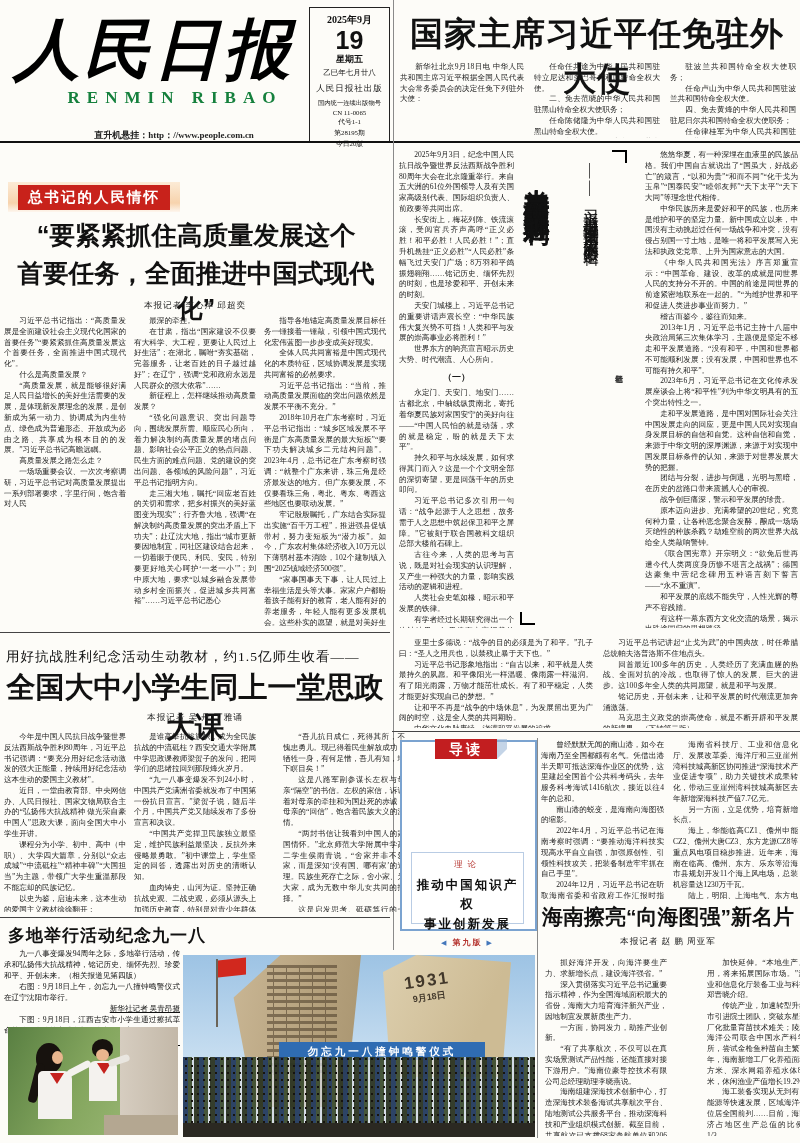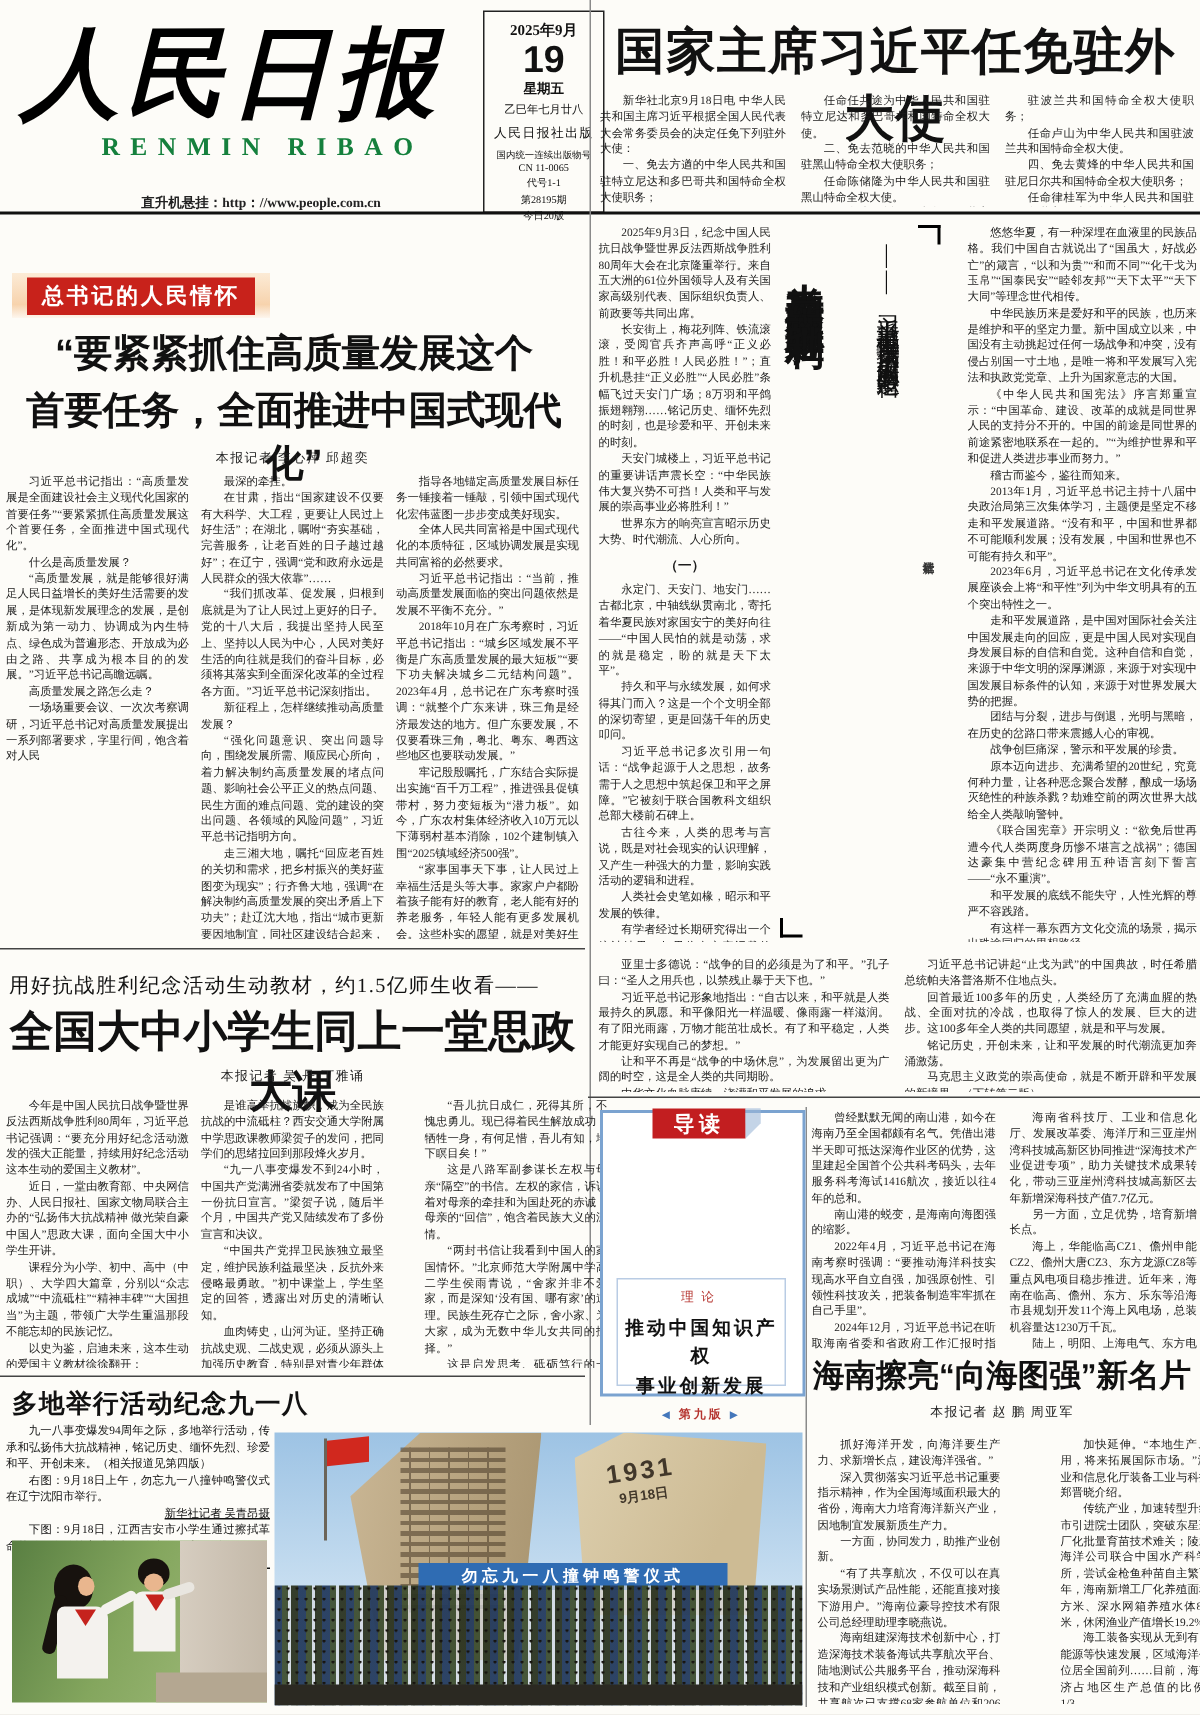--- a/index.html
+++ b/index.html
@@ -9,21 +9,21 @@
   .sans{font-family:"Liberation Sans","DejaVu Sans",sans-serif;}
   .col{position:absolute;font-size:7.6px;line-height:1.42;text-align:justify;color:#1c1c1c;overflow:hidden;}
   .col p{margin:0;text-indent:2em;}
   .hrule{position:absolute;background:#111;}
   .vrule{position:absolute;width:1px;background:#8a8a8a;}
   
   #mast-title{left:14px;top:0px;width:300px;height:100px;color:#000000;font-weight:bold;font-style:italic;
               font-size:66px;letter-spacing:4px;line-height:100px;white-space:nowrap;}
   #mast-pinyin{left:60px;top:88px;width:230px;color:#15803d;font-weight:bold;font-size:17px;letter-spacing:7px;text-align:center;}
   #mast-web{left:44px;top:129px;width:260px;font-weight:bold;font-size:9px;text-align:center;color:#222;}
-  #datebox{left:322px;top:7px;width:79px;height:133px;border:1px solid #222;text-align:center;}
+  #datebox{left:309px;top:7px;width:79px;height:133px;border:1px solid #222;text-align:center;}
   #datebox .l1{font-weight:bold;font-size:10px;margin-top:5px;}
   #datebox .day{font-weight:bold;font-size:25px;line-height:26px;font-family:"Liberation Sans",sans-serif;}
   #datebox .wd{font-weight:bold;font-size:9px;}
   #datebox .lunar{font-size:7.5px;margin-top:2px;}
   #datebox .pub{font-size:8.5px;margin-top:5px;letter-spacing:1px;}
   #datebox .tiny{font-size:6.3px;margin-top:4px;}
   #datebox .tiny2{font-size:6.8px;margin-top:1px;}
   
   #amb-headline{left:398px;top:12px;width:398px;text-align:center;font-weight:bold;font-size:33px;letter-spacing:1px;}
   
@@ -114,21 +114,20 @@
     <div class="tiny">国内统一连续出版物号</div>
     <div class="tiny2">CN 11-0065</div>
     <div class="tiny2">代号1-1</div>
     <div class="tiny2">第28195期</div>
     <div class="tiny2">今日20版</div>
   </div>
 
   <div class="abs sans" id="amb-headline">国家主席习近平任免驻外大使</div>
   <div class="col" style="left:400px;top:62px;width:124px;height:76px;">
       <p>新华社北京9月18日电  中华人民共和国主席习近平根据全国人民代表大会常务委员会的决定任免下列驻外大使：</p>
-      <p>一、免去方遒的中华人民共和国驻特立尼达和多巴哥共和国特命全权大使职务；</p>
     </div>
   <div class="col" style="left:534px;top:62px;width:126px;height:76px;">
       <p>任命任共途为中华人民共和国驻特立尼达和多巴哥共和国特命全权大使。</p>
       <p>二、免去范晓的中华人民共和国驻黑山特命全权大使职务；</p>
       <p>任命陈储隆为中华人民共和国驻黑山特命全权大使。</p>
       <p>三、免去孙霖江的中华人民共和国</p>
     </div>
   <div class="col" style="left:670px;top:62px;width:126px;height:76px;">
       <p>驻波兰共和国特命全权大使职务；</p>
       <p>任命卢山为中华人民共和国驻波兰共和国特命全权大使。</p>
@@ -152,21 +151,20 @@
   <div class="col" style="left:4px;top:316px;width:122px;height:310px;">
       <p>习近平总书记指出：“高质量发展是全面建设社会主义现代化国家的首要任务”“要紧紧抓住高质量发展这个首要任务，全面推进中国式现代化”。</p>
       <p>什么是高质量发展？</p>
       <p>“高质量发展，就是能够很好满足人民日益增长的美好生活需要的发展，是体现新发展理念的发展，是创新成为第一动力、协调成为内生特点、绿色成为普遍形态、开放成为必由之路、共享成为根本目的的发展。”习近平总书记高瞻远瞩。</p>
       <p>高质量发展之路怎么走？</p>
       <p>一场场重要会议、一次次考察调研，习近平总书记对高质量发展提出一系列部署要求，字里行间，饱含着对人民</p>
     </div>
   <div class="col" style="left:134px;top:316px;width:122px;height:310px;">
       <p>最深的牵挂。</p>
       <p>在甘肃，指出“国家建设不仅要有大科学、大工程，更要让人民过上好生活”；在湖北，嘱咐“夯实基础，完善服务，让老百姓的日子越过越好”；在辽宁，强调“党和政府永远是人民群众的强大依靠”……</p>
-      <p>“我们抓改革、促发展，归根到底就是为了让人民过上更好的日子。党的十八大后，我提出坚持人民至上、坚持以人民为中心，人民对美好生活的向往就是我们的奋斗目标，必须将其落实到全面深化改革的全过程各方面。”习近平总书记深刻指出。</p>
       <p>新征程上，怎样继续推动高质量发展？</p>
       <p>“强化问题意识、突出问题导向，围绕发展所需、顺应民心所向，着力解决制约高质量发展的堵点问题、影响社会公平正义的热点问题、民生方面的难点问题、党的建设的突出问题、各领域的风险问题”，习近平总书记指明方向。</p>
       <p>走三湘大地，嘱托“回应老百姓的关切和需求，把乡村振兴的美好蓝图变为现实”；行齐鲁大地，强调“在解决制约高质量发展的突出矛盾上下功夫”；赴辽沈大地，指出“城市更新要因地制宜，同社区建设结合起来，一切着眼于便民、利民、安民，特别要更好地关心呵护‘一老一小’”；到中原大地，要求“以城乡融合发展带动乡村全面振兴，促进城乡共同富裕”……习近平总书记悉心</p>
     </div>
   <div class="col" style="left:264px;top:316px;width:122px;height:310px;">
       <p>指导各地锚定高质量发展目标任务一锤接着一锤敲，引领中国式现代化宏伟蓝图一步步变成美好现实。</p>
       <p>全体人民共同富裕是中国式现代化的本质特征，区域协调发展是实现共同富裕的必然要求。</p>
       <p>习近平总书记指出：“当前，推动高质量发展面临的突出问题依然是发展不平衡不充分。”</p>
       <p>2018年10月在广东考察时，习近平总书记指出：“城乡区域发展不平衡是广东高质量发展的最大短板”“要下功夫解决城乡二元结构问题”。2023年4月，总书记在广东考察时强调：“就整个广东来讲，珠三角是经济最发达的地方。但广东要发展，不仅要看珠三角，粤北、粤东、粤西这些地区也要联动发展。”</p>
       <p>牢记殷殷嘱托，广东结合实际提出实施“百千万工程”，推进强县促镇带村，努力变短板为“潜力板”。如今，广东农村集体经济收入10万元以下薄弱村基本消除，102个建制镇入围“2025镇域经济500强”。</p>

